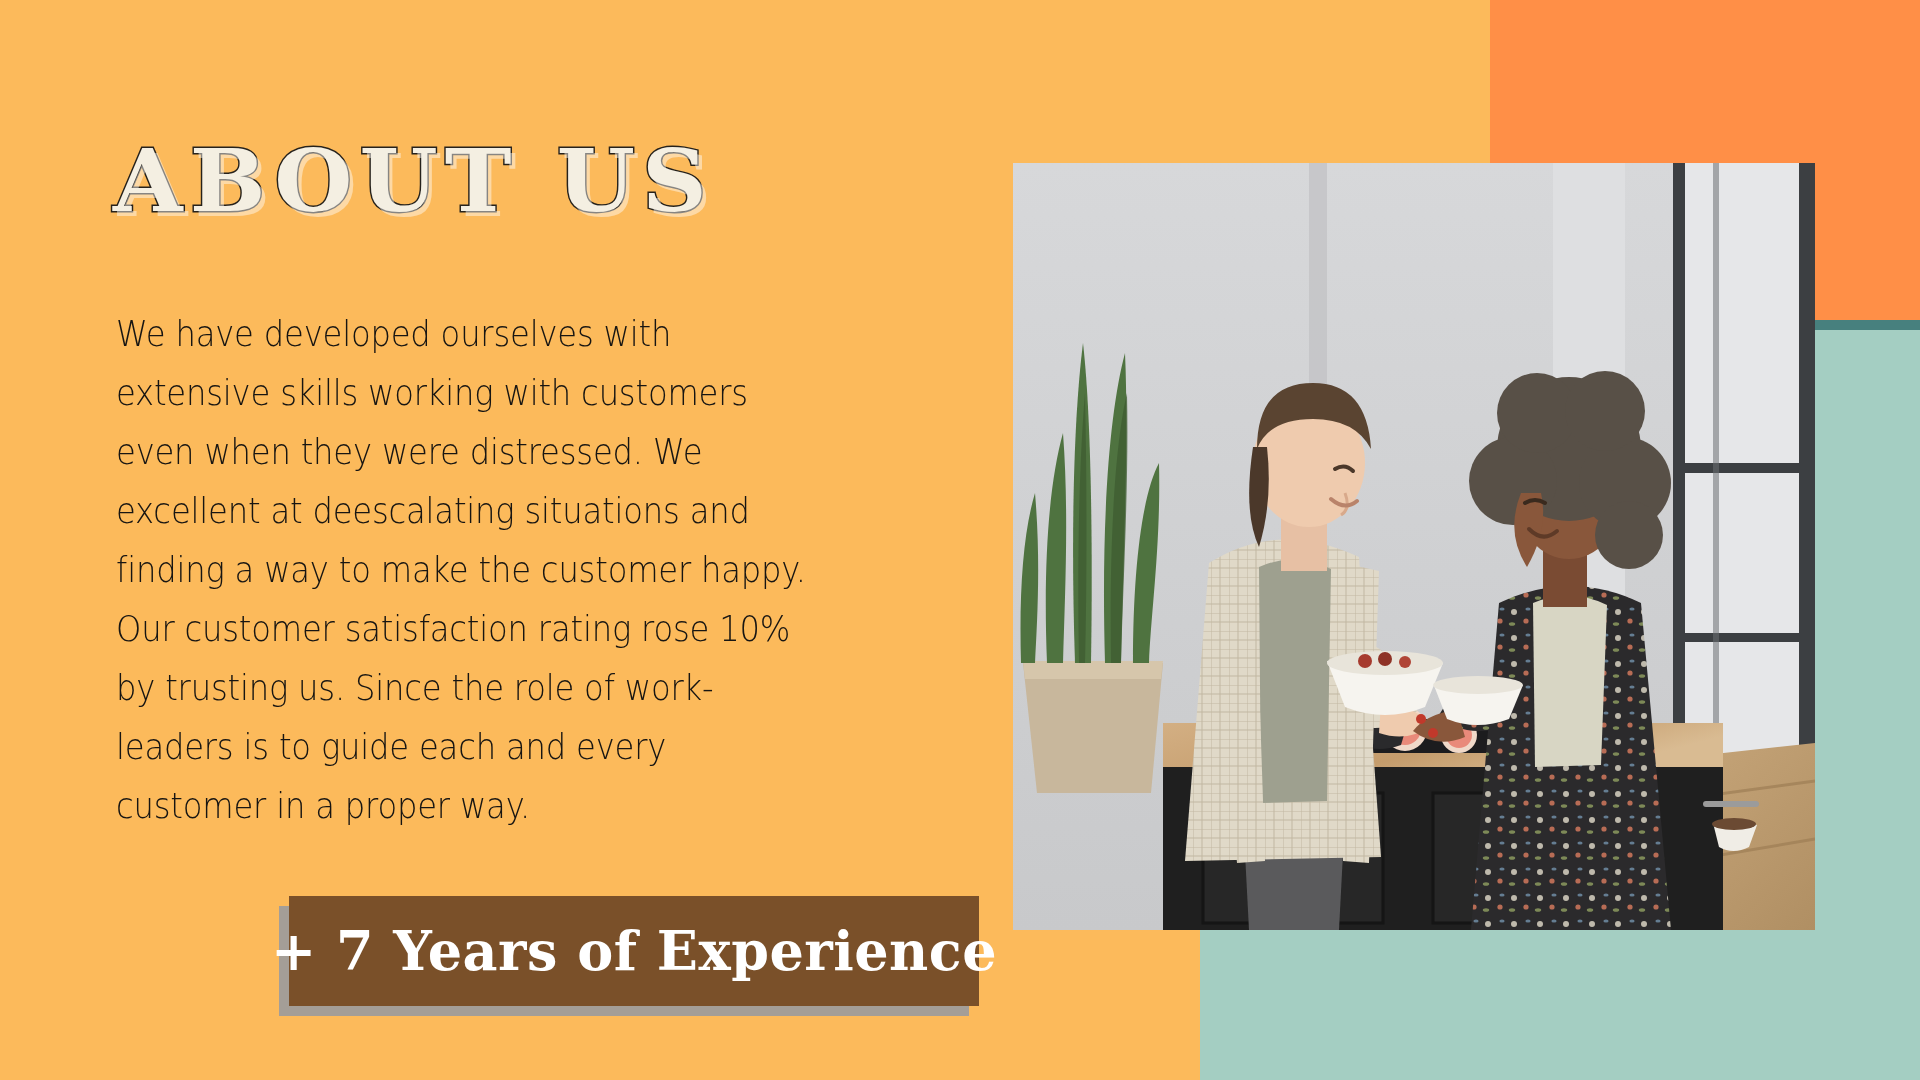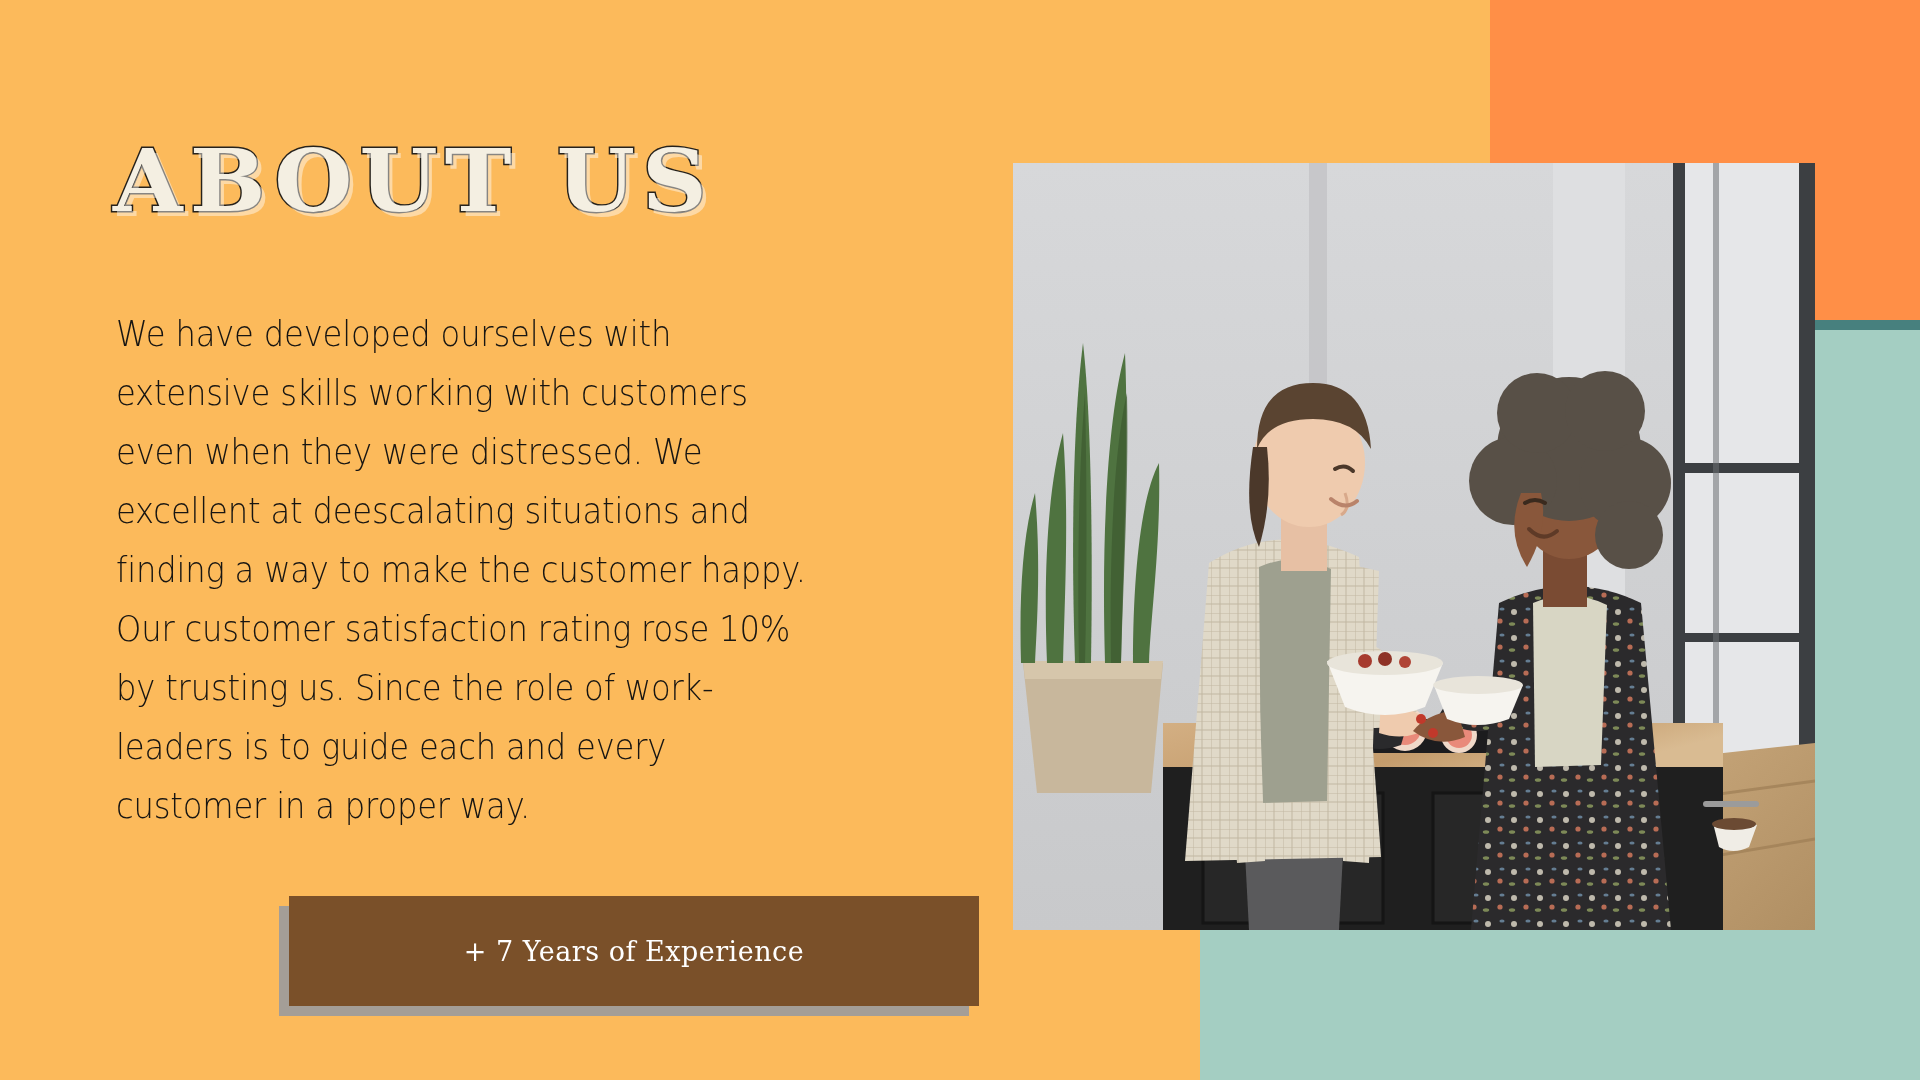--- a/index.html
+++ b/index.html
@@ -157,22 +157,22 @@
     top: 0;
     width: 690px;
     height: 110px;
     background: #7A5029;
     display: flex;
     align-items: center;
     justify-content: center;
   }
   #experience-badge-label {
     font-family: "DejaVu Serif", "Liberation Serif", serif;
-    font-weight: 400;
-    font-size: 27px;
+    font-weight: 700;
+    font-size: 54px;
     color: #FFFFFF;
     letter-spacing: 0.5px;
     white-space: nowrap;
   }
 </style>
 </head>
 <body>
 
 <div id="slide">
 

